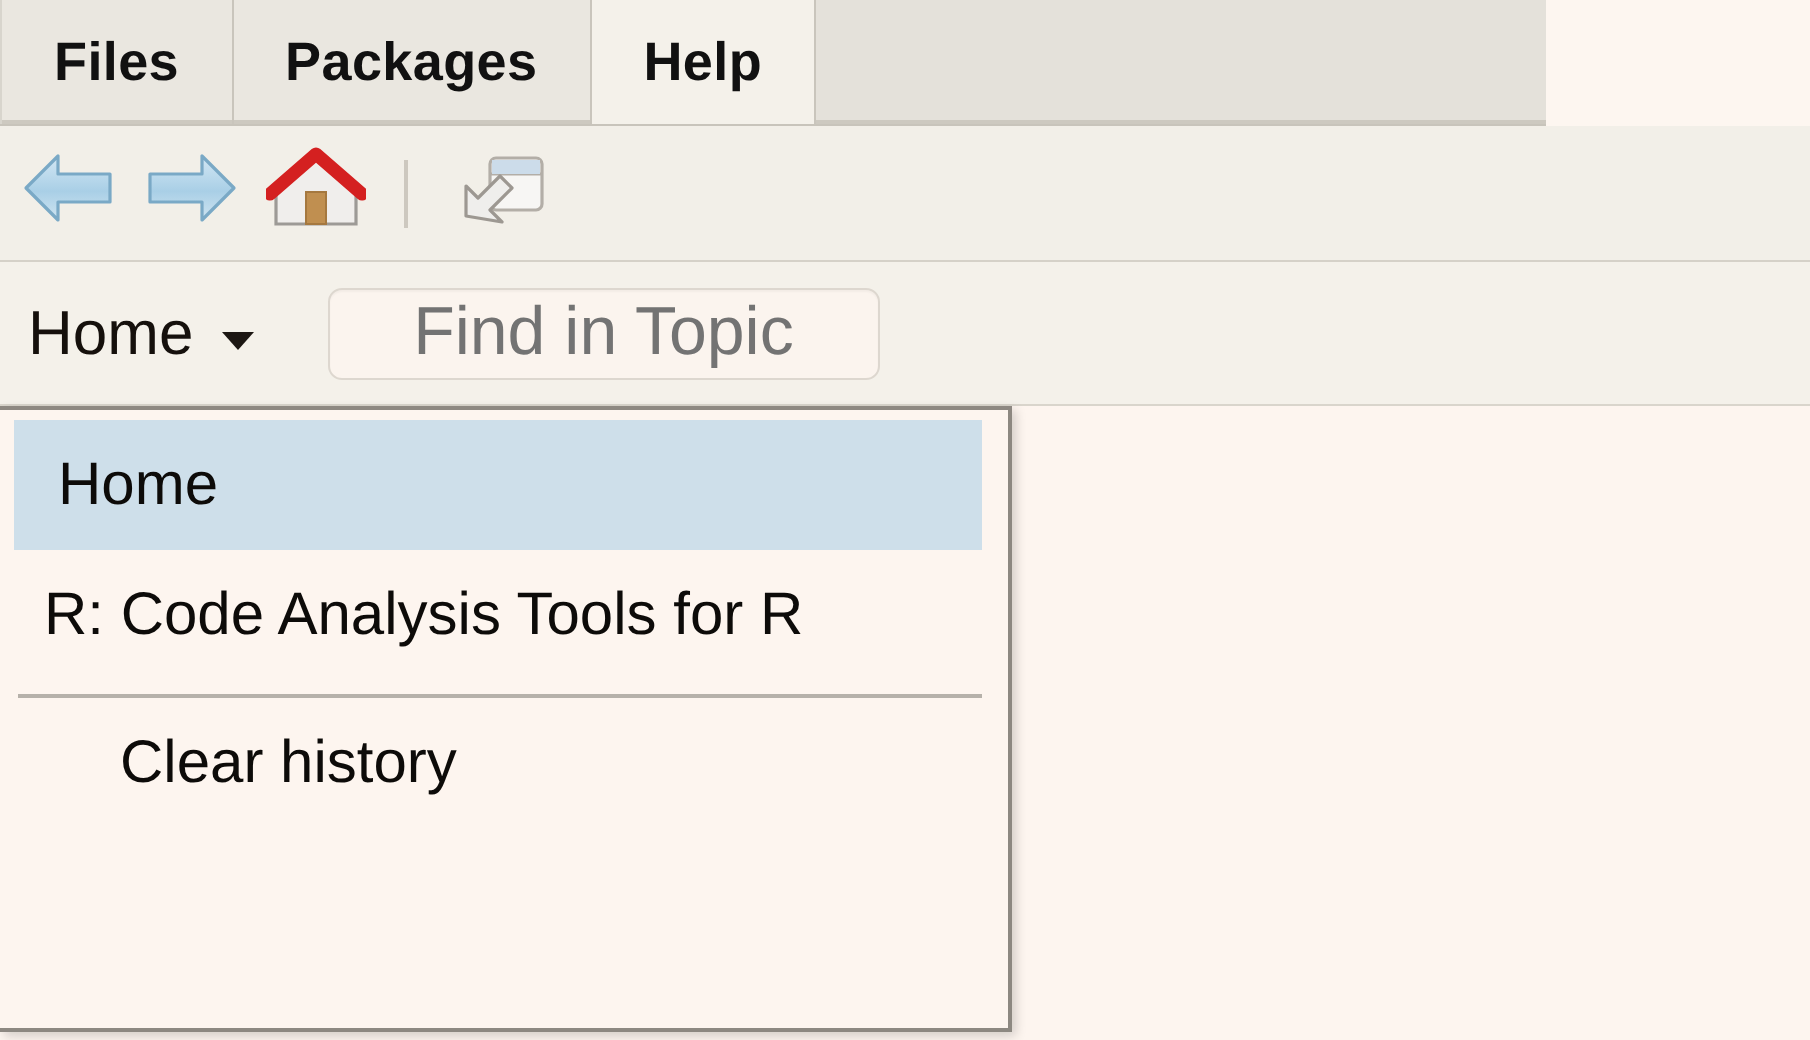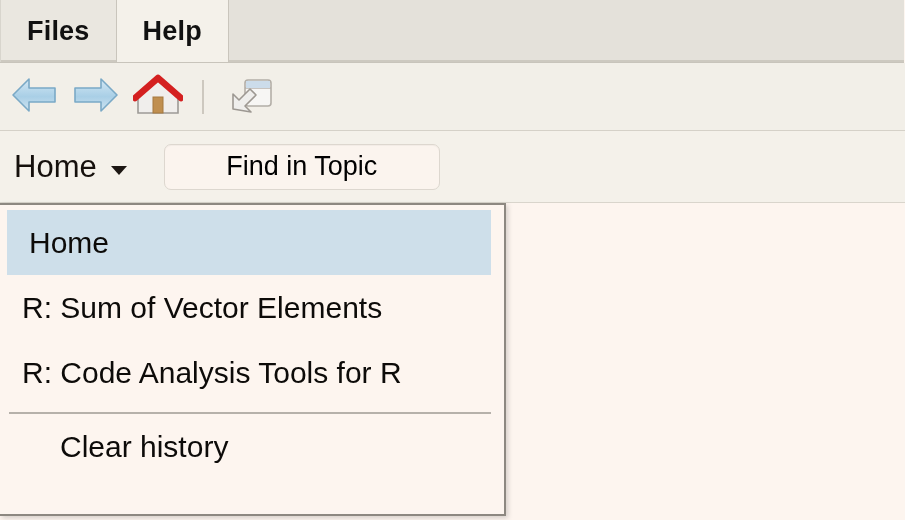--- a/index.html
+++ b/index.html
@@ -18,21 +18,21 @@
     position: relative;
     width: 905px;
     height: 520px;
     overflow: hidden;
   }
 
   
   .tabbar {
     position: absolute;
     left: 0; top: 0;
-    width: 904px;
+    width: 773px;
     height: 63px;
     background: #e4e1da;
     border-bottom: 1px solid #c8c4bb;
     box-sizing: border-box;
     display: flex;
     align-items: stretch;
   }
   .tab {
     position: relative;
     display: flex;
@@ -140,22 +140,22 @@
     background: #fbf4ee;
     border: 1px solid #ddd7cf;
     border-radius: 7px;
     display: flex;
     align-items: center;
     justify-content: center;
     box-sizing: border-box;
     box-shadow: inset 0 1px 1px rgba(0,0,0,0.035);
   }
   .findbox-text {
-    font-size: 27px;
-    color: #000000;
+    font-size: 34px;
+    color: #737373;
   }
 
   
   .content {
     position: absolute;
     left: 0; top: 203px;
     width: 905px;
     height: 317px;
     background: #fdf5ef;
     overflow: hidden;
@@ -197,20 +197,23 @@
   .menuitem.indented { padding-left: 60px; }
 </style>
 </head>
 <body>
 
 <div id="app">
 
   <div class="tabbar">
     <div class="tab first">
       <span>Files</span>
+    </div>
+    <div class="tab">
+      <span>Packages</span>
     </div>
     <div class="tab active">
       <span>Help</span>
     </div>
     <div class="tabfill"></div>
   </div>
 
   <div class="toolbar">
 
     <div class="tbtn">
@@ -281,23 +284,20 @@
     
 
     
   </div>
 
   <div class="dropdown">
     <div class="menuitem highlight">
       <span>Home</span>
     </div>
     <div class="menuitem">
-      <span>R: Sum of Vector Elements</span>
-    </div>
-    <div class="menuitem">
       <span>R: Code Analysis Tools for R</span>
     </div>
     <div class="menusep"></div>
     <div class="menuitem indented">
       <span>Clear history</span>
     </div>
   </div>
 
 </div>
 

